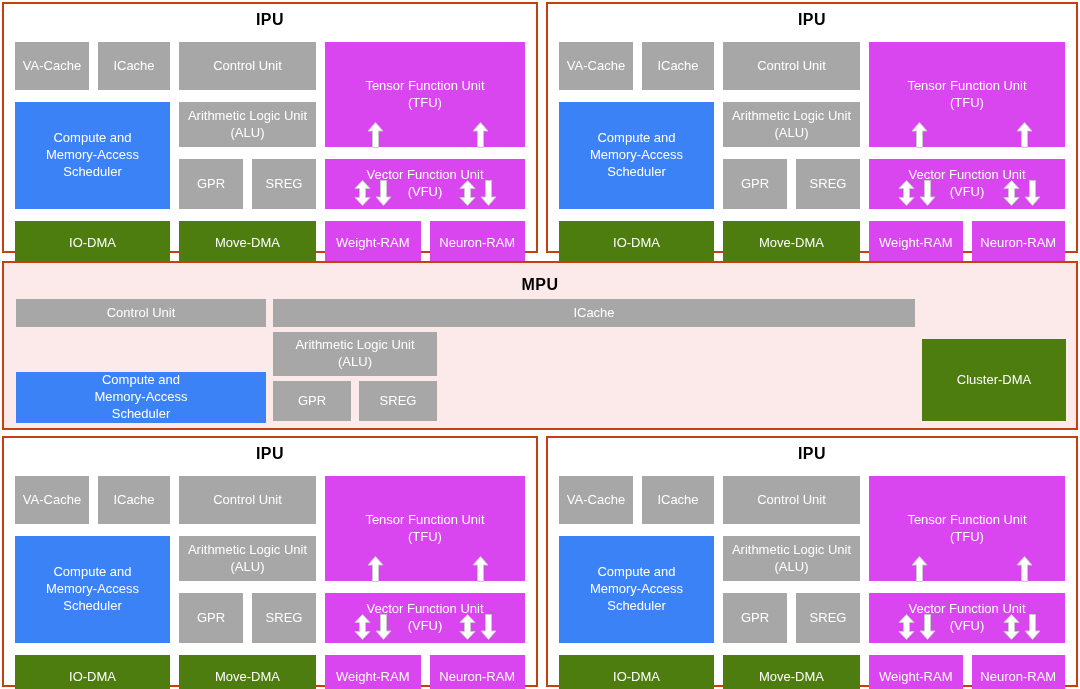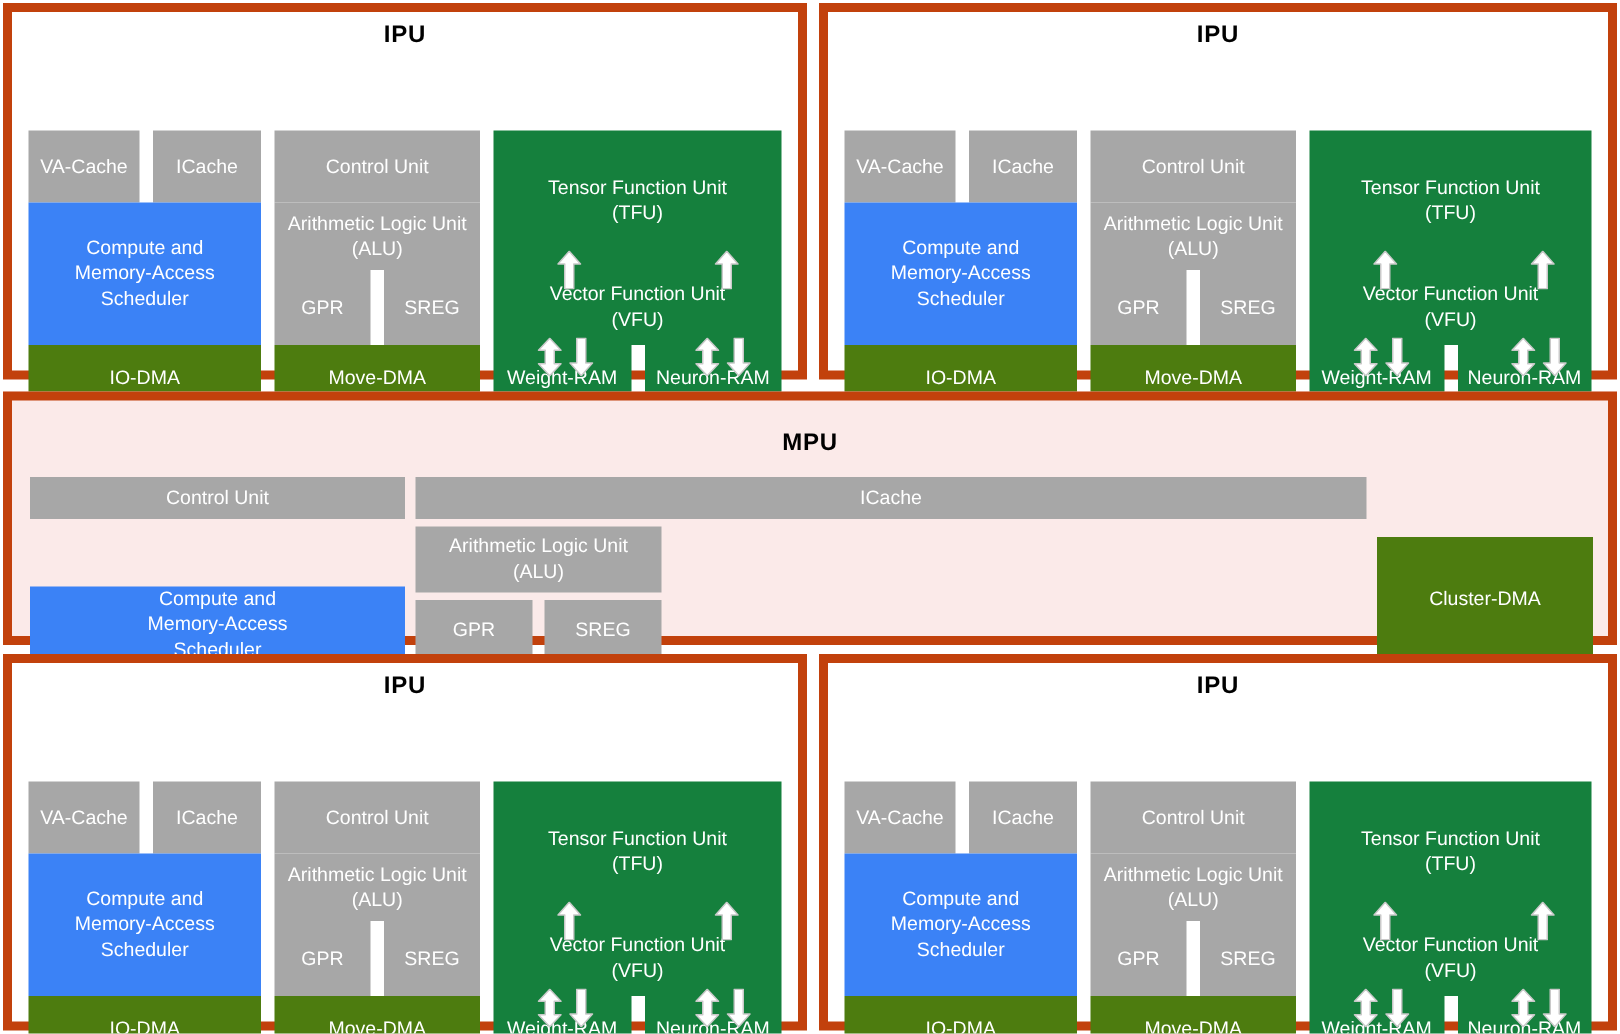--- a/index.html
+++ b/index.html
@@ -8,62 +8,61 @@
     background:#ffffff;
     font-family:"Liberation Sans", sans-serif;
     position:relative;
     overflow:hidden;
   }
   .canvas { position:absolute; inset:0; }
 
   
   .panel {
     position:absolute;
-    border:6px solid #c2410c;
+    border:2px solid #c2410c;
     background:#ffffff;
   }
   .pos-ipu-0 { left:2px;   top:2px;   width:536px;  height:251px; }
   .pos-ipu-1 { left:546px; top:2px;   width:532px;  height:251px; }
   .pos-mpu   { left:2px;   top:261px; width:1076px; height:169px; background:#FBEAE9; }
   .pos-ipu-2 { left:2px;   top:436px; width:536px;  height:251px; }
   .pos-ipu-3 { left:546px; top:436px; width:532px;  height:251px; }
 
   .panel-title {
     height:26px;
     display:flex; align-items:center; justify-content:center;
     font-weight:bold; font-size:16px; color:#000;
     padding-top:5px;
     letter-spacing:0.5px;
   }
-  .pos-mpu .panel-title { height:51px; padding-top:7px; }
+  .pos-mpu .panel-title { height:36px; padding-top:7px; }
 
   
   .block {
     display:flex; align-items:center; justify-content:center;
     text-align:center;
     color:#ffffff;
     font-size:13px;
     line-height:1.3;
     white-space:pre-line;
   }
   .g  { background:#A7A7A7; }
   .o  { background:#3b82f6; }
-  .b  { background:#15803d; }
+  .b  { background:#d946ef; }
   .gn { background:#4d7c0f; }
   .pk { background:#F05E76; }
 
   
   .ipu-grid {
     position:relative;
     display:grid;
     grid-template-columns:74px 72px 64px 64px 1fr 1fr;
     grid-template-rows:48px 45px 50px 44px;
-    gap:0 9px;
+    gap:12px 9px;
     padding:12px 11px;
-    margin-top:41px;
   }
   .c-va  { grid-area:1/1/2/2; }
   .c-ic  { grid-area:1/2/2/3; }
   .c-cu  { grid-area:1/3/2/5; }
   .c-tfu { grid-area:1/5/3/7; }
   .c-sch { grid-area:2/1/4/3; }
   .c-alu { grid-area:2/3/3/5; }
   .c-gpr { grid-area:3/3/4/4; }
   .c-sreg{ grid-area:3/4/4/5; }
   .c-vfu { grid-area:3/5/4/7; }

